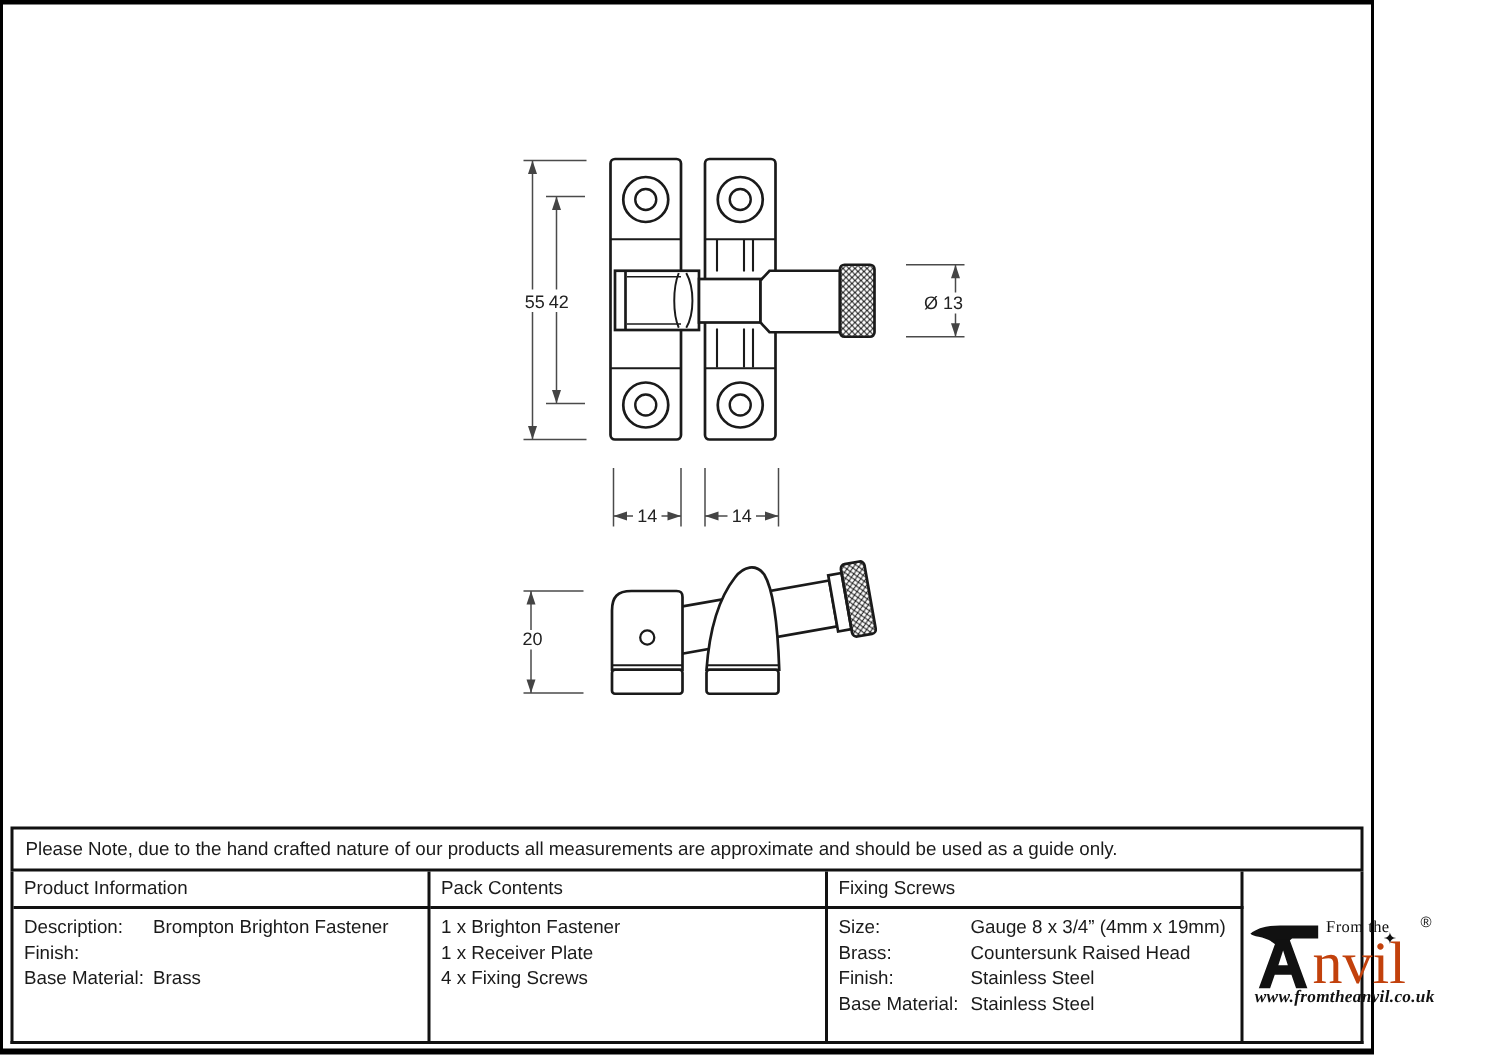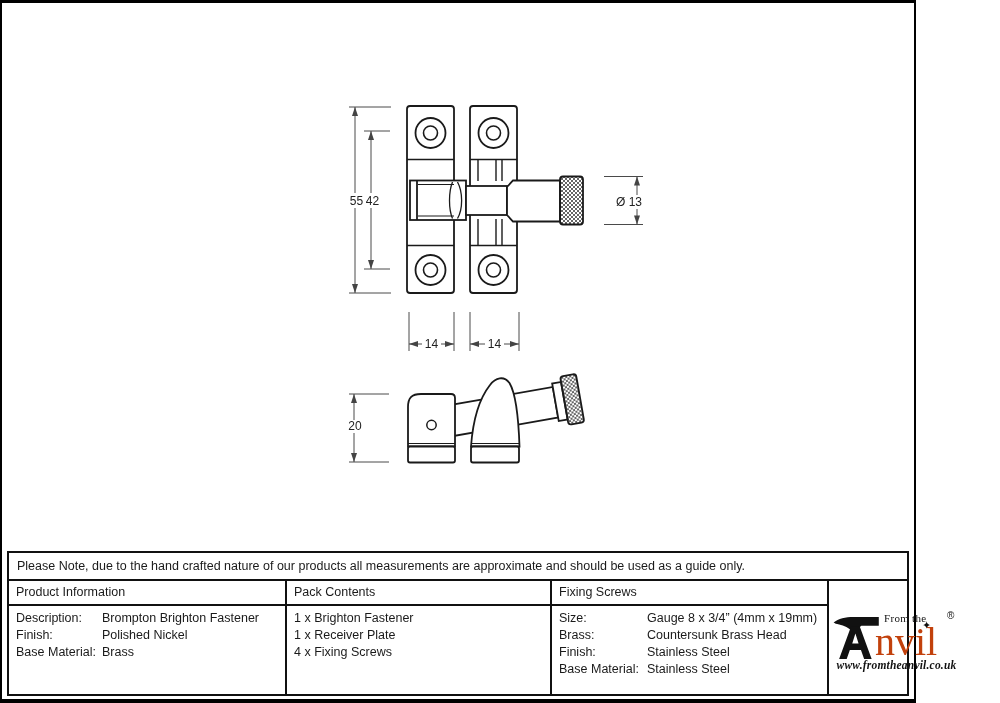--- a/index.html
+++ b/index.html
@@ -229,42 +229,41 @@
       <div class="hdr">Pack Contents</div>
       <div class="hdr">Fixing Screws</div>
 
       <div class="cell">
         <div class="kv">
           <span>Description:</span>
           <span>Brompton Brighton Fastener</span>
         </div>
         <div class="kv">
           <span>Finish:</span>
-          <span>Polished Nickel</span>
         </div>
         <div class="kv">
           <span>Base Material:</span>
           <span>Brass</span>
         </div>
       </div>
 
       <div class="cell list">
         <div>1 x Brighton Fastener</div>
         <div>1 x Receiver Plate</div>
         <div>4 x Fixing Screws</div>
       </div>
 
       <div class="cell">
         <div class="kv fs">
           <span>Size:</span>
           <span>Gauge 8 x 3/4” (4mm x 19mm)</span>
         </div>
         <div class="kv fs">
           <span>Brass:</span>
-          <span>Countersunk Brass Head</span>
+          <span>Countersunk Raised Head</span>
         </div>
         <div class="kv fs">
           <span>Finish:</span>
           <span>Stainless Steel</span>
         </div>
         <div class="kv fs">
           <span>Base Material:</span>
           <span>Stainless Steel</span>
         </div>
       </div>

